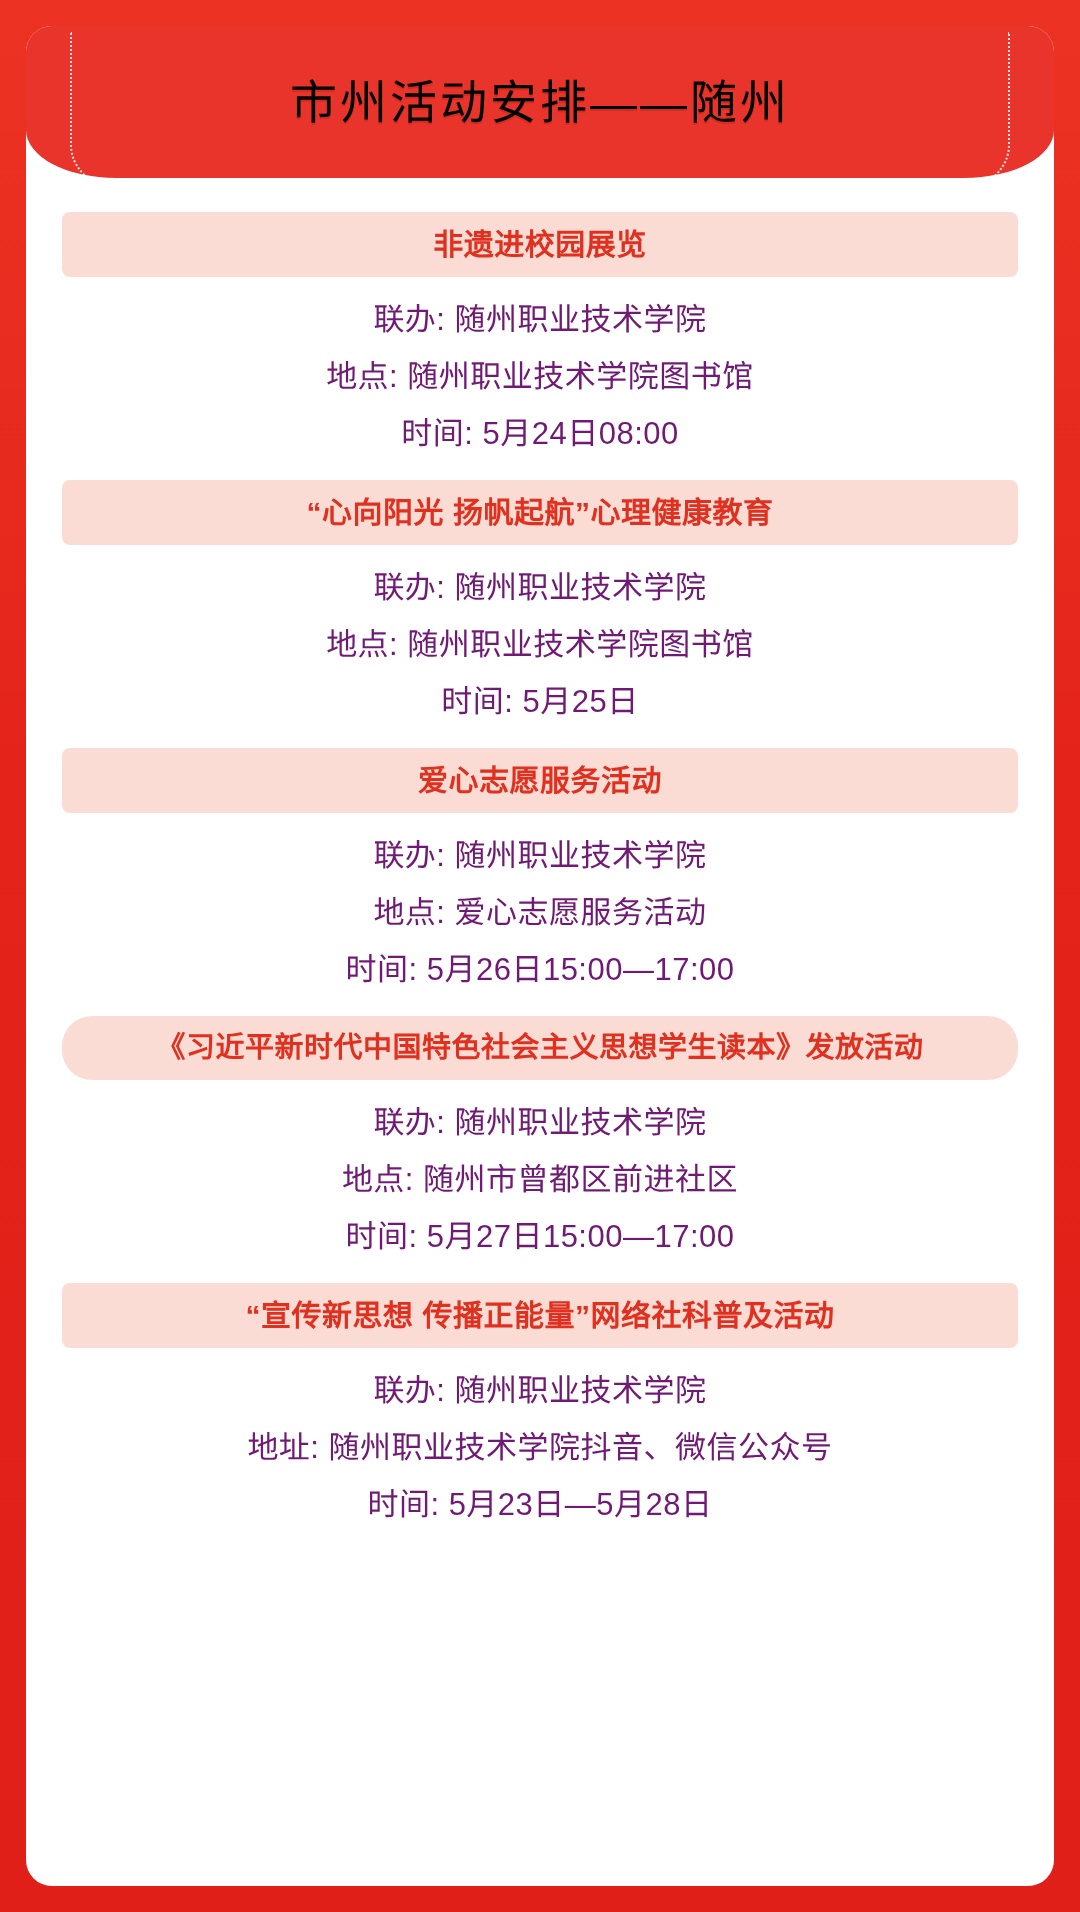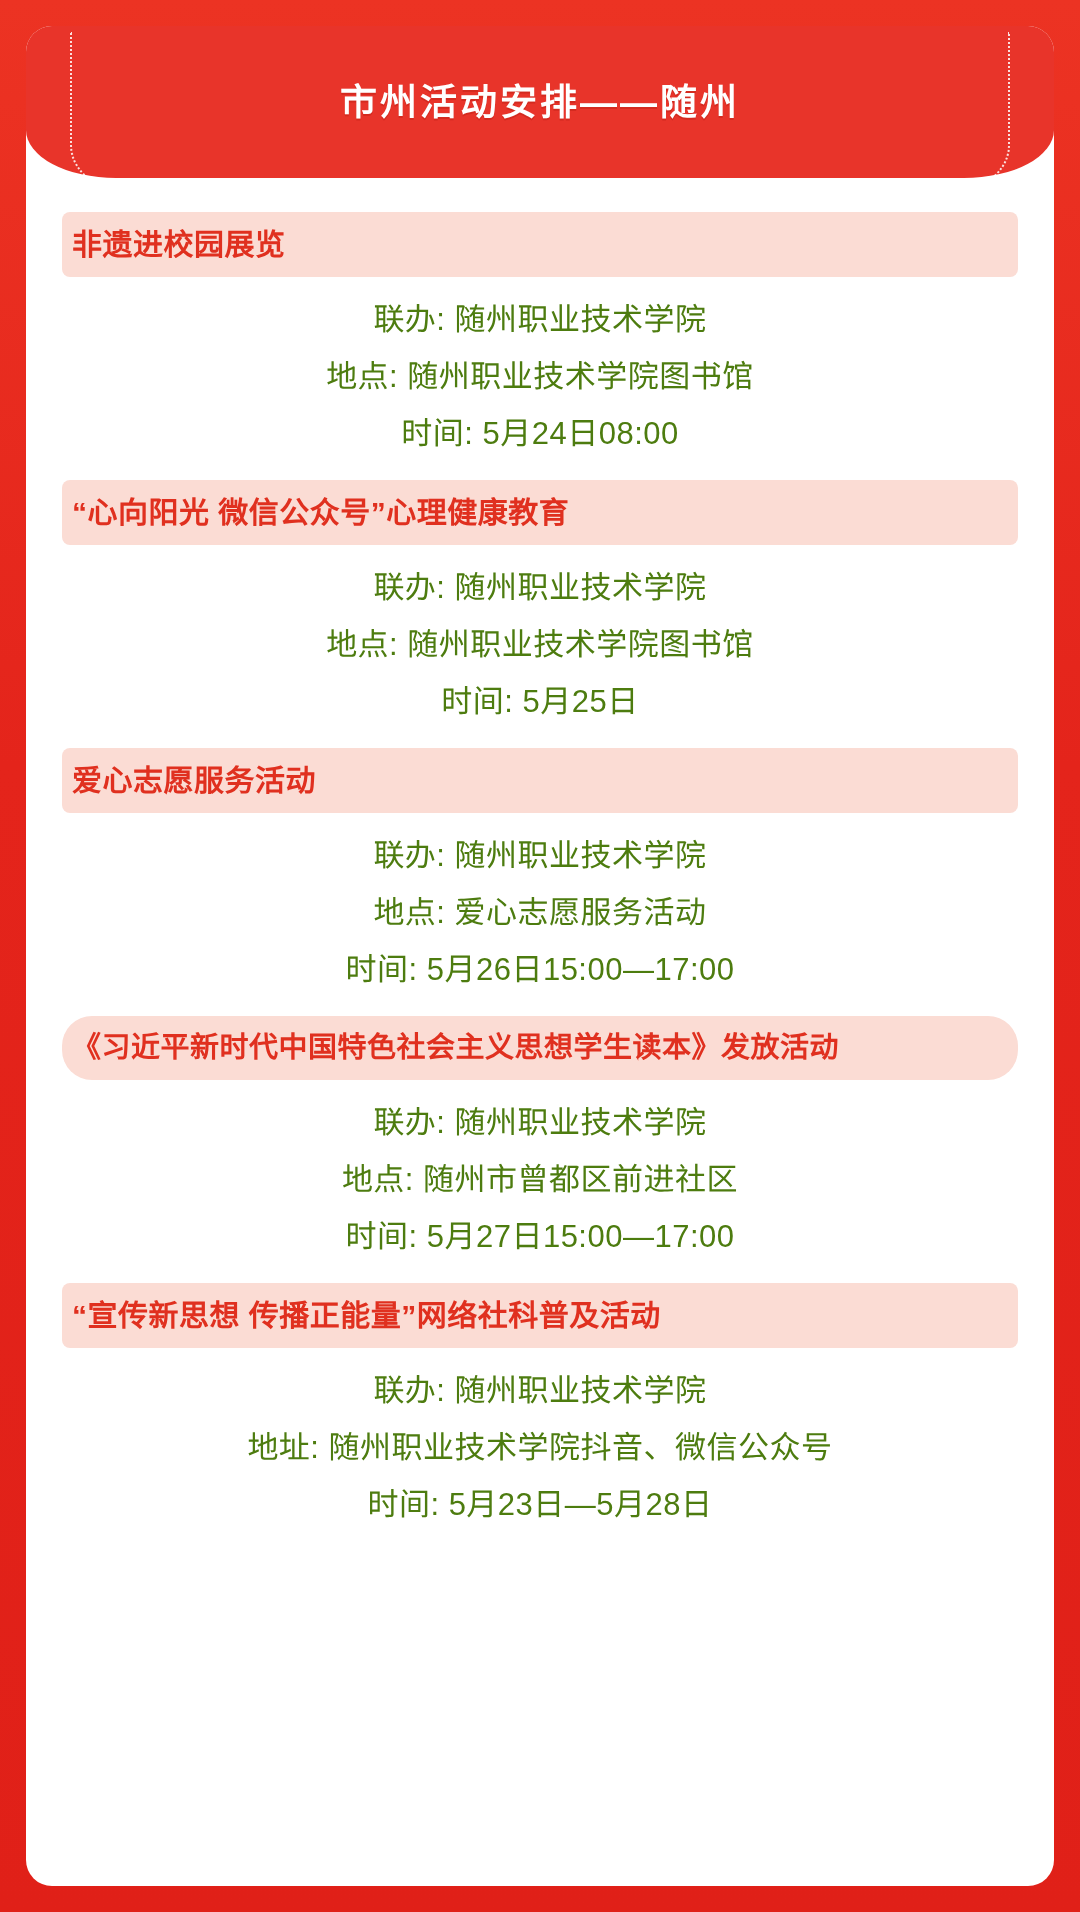--- a/index.html
+++ b/index.html
@@ -49,23 +49,23 @@
     position: absolute;
     left: 0;
     right: 0;
     top: 0;
     height: 152px;
     display: flex;
     align-items: center;
     justify-content: center;
   }
   .banner-title {
-    color: #ffffff;
-    font-size: 37px;
-    font-weight: 700;
+    color: #000000;
+    font-size: 47px;
+    font-weight: 400;
     letter-spacing: 3px;
     line-height: 1;
     text-shadow: 0 2px 0 rgba(150,10,0,0.25);
   }
   
   .dots-arc {
     position: absolute;
     left: 44px;
     top: 6px;
     width: 940px;
@@ -97,36 +97,36 @@
 
   .event {
     margin-bottom: 8px;
   }
   .event-title {
     background: #fbdcd4;
     border-radius: 8px;
     color: #e0301f;
     font-size: 30px;
     font-weight: 700;
-    text-align: left;
+    text-align: center;
     padding: 16px 10px;
     letter-spacing: 0.5px;
     line-height: 1.1;
     white-space: nowrap;
     overflow: hidden;
   }
   .event-title.small {
     font-size: 29px;
     border-radius: 30px;
   }
   .event-lines {
     padding: 14px 0 10px 0;
   }
   .event-line {
-    color: #4d7c0f;
+    color: #701a75;
     font-size: 31px;
     text-align: center;
     line-height: 1.0;
     padding: 13px 0;
     letter-spacing: 0.5px;
     white-space: nowrap;
   }
 </style>
 </head>
 <body>
@@ -147,21 +147,21 @@
       <div class="event">
         <div class="event-title">非遗进校园展览</div>
         <div class="event-lines">
           <div class="event-line">联办: 随州职业技术学院</div>
           <div class="event-line">地点: 随州职业技术学院图书馆</div>
           <div class="event-line">时间: 5月24日08:00</div>
         </div>
       </div>
 
       <div class="event">
-        <div class="event-title">“心向阳光 微信公众号”心理健康教育</div>
+        <div class="event-title">“心向阳光 扬帆起航”心理健康教育</div>
         <div class="event-lines">
           <div class="event-line">联办: 随州职业技术学院</div>
           <div class="event-line">地点: 随州职业技术学院图书馆</div>
           <div class="event-line">时间: 5月25日</div>
         </div>
       </div>
 
       <div class="event">
         <div class="event-title">爱心志愿服务活动</div>
         <div class="event-lines">

